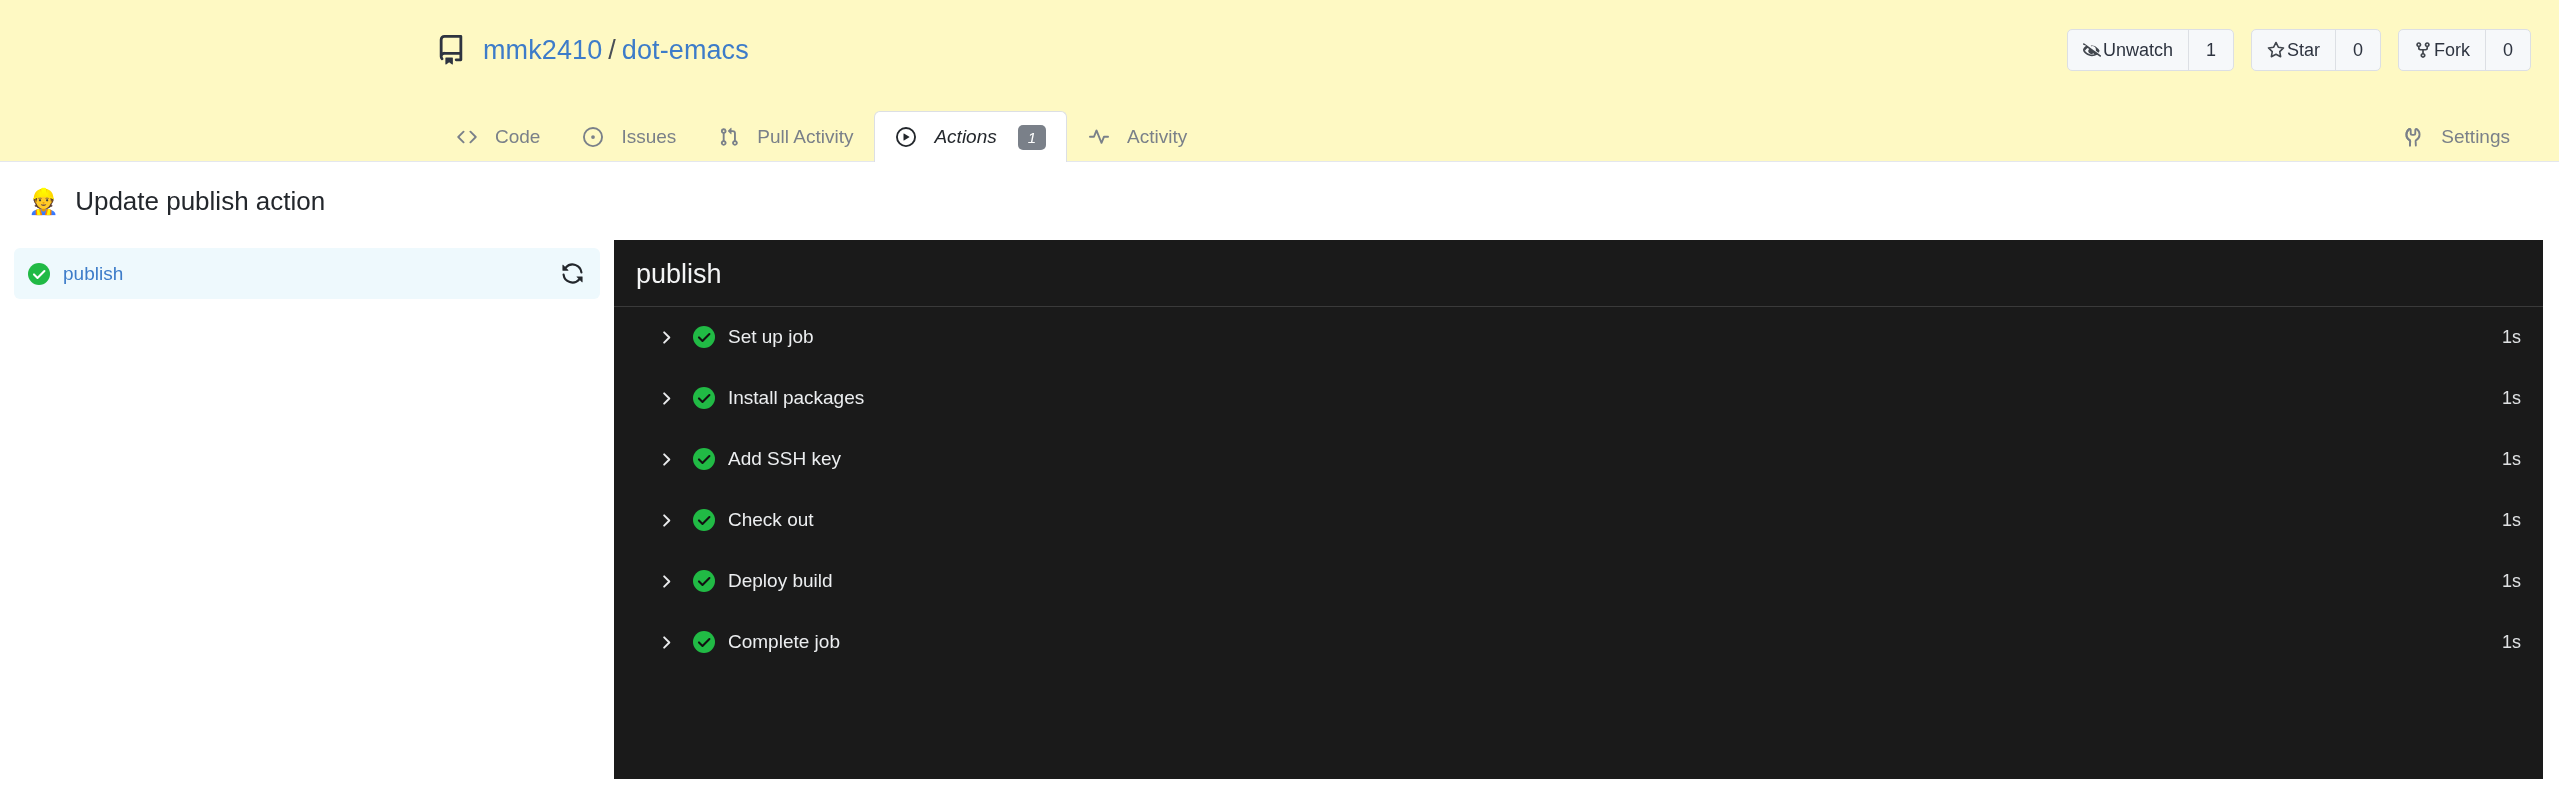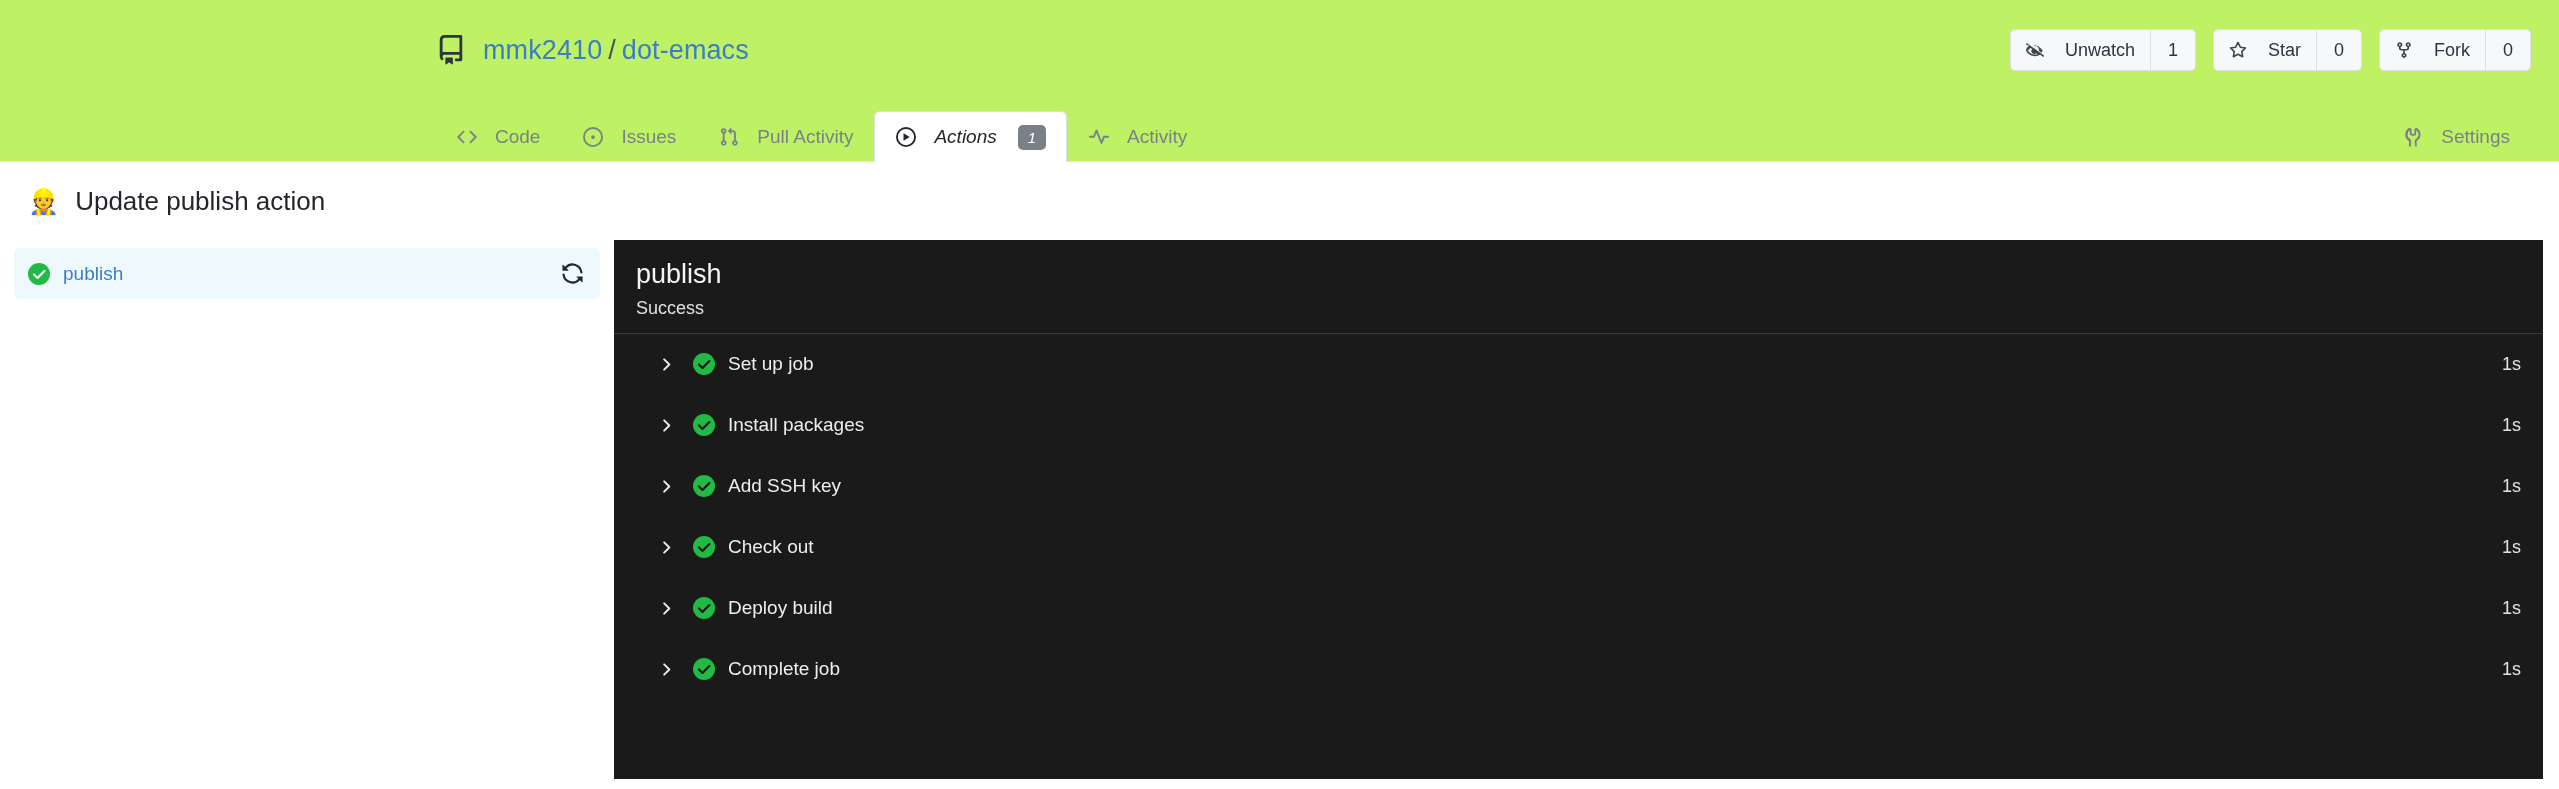--- a/index.html
+++ b/index.html
@@ -8,21 +8,21 @@
     width: 2559px;
     height: 789px;
     overflow: hidden;
     background: #ffffff;
     font-family: "Liberation Sans", sans-serif;
     -webkit-font-smoothing: antialiased;
   }
 
   
   .top-header {
-    background: #bef264;
+    background: #fef9c3;
     border-bottom: 1px solid #e4e7ed;
     height: 162px;
     position: relative;
     text-align: right;
   }
 
   .repo-line {
     display: flex;
     align-items: center;
     height: 100px;
@@ -64,21 +64,21 @@
     align-items: stretch;
     border: 1px solid #dcdfe4;
     border-radius: 5px;
     background: #f6f8fa;
     height: 42px;
     overflow: hidden;
   }
   .btn-group .btn-main {
     display: flex;
     align-items: center;
-    gap: 20px;
+    gap: 1px;
     padding: 0 15px;
     font-size: 18px;
     color: #2e3440;
     white-space: nowrap;
   }
   .btn-group .btn-count {
     display: flex;
     align-items: center;
     padding: 0 17px;
     font-size: 18px;
@@ -392,21 +392,20 @@
           <path d="M1.705 8.005a.75.75 0 0 1 .834.656 5.5 5.5 0 0 0 9.592 2.97l-1.204-1.204a.25.25 0 0 1 .177-.427h3.646a.25.25 0 0 1 .25.25v3.646a.25.25 0 0 1-.427.177l-1.38-1.38A7.002 7.002 0 0 1 1.05 8.84a.75.75 0 0 1 .656-.834ZM8 2.5a5.487 5.487 0 0 0-4.131 1.869l1.204 1.204A.25.25 0 0 1 4.896 6H1.25A.25.25 0 0 1 1 5.75V2.104a.25.25 0 0 1 .427-.177l1.38 1.38A7.002 7.002 0 0 1 14.95 7.16a.75.75 0 0 1-1.49.178A5.5 5.5 0 0 0 8 2.5"></path>
         </svg>
       </span>
     </div>
   </div>
 
   <div class="log-panel">
 
     <div class="log-header">
       <div class="log-header-title">publish</div>
-      <div class="log-header-sub">Success</div>
     </div>
 
     <div class="log-divider"></div>
 
     <div class="step-list">
 
       <div class="step-row">
         <span class="step-chevron">
           <svg viewBox="0 0 16 16" width="15" height="15" fill="none" stroke="currentColor" stroke-width="2.1" stroke-linecap="round" stroke-linejoin="round">
               <path d="M5.5 2.5 11 8l-5.5 5.5"></path>

